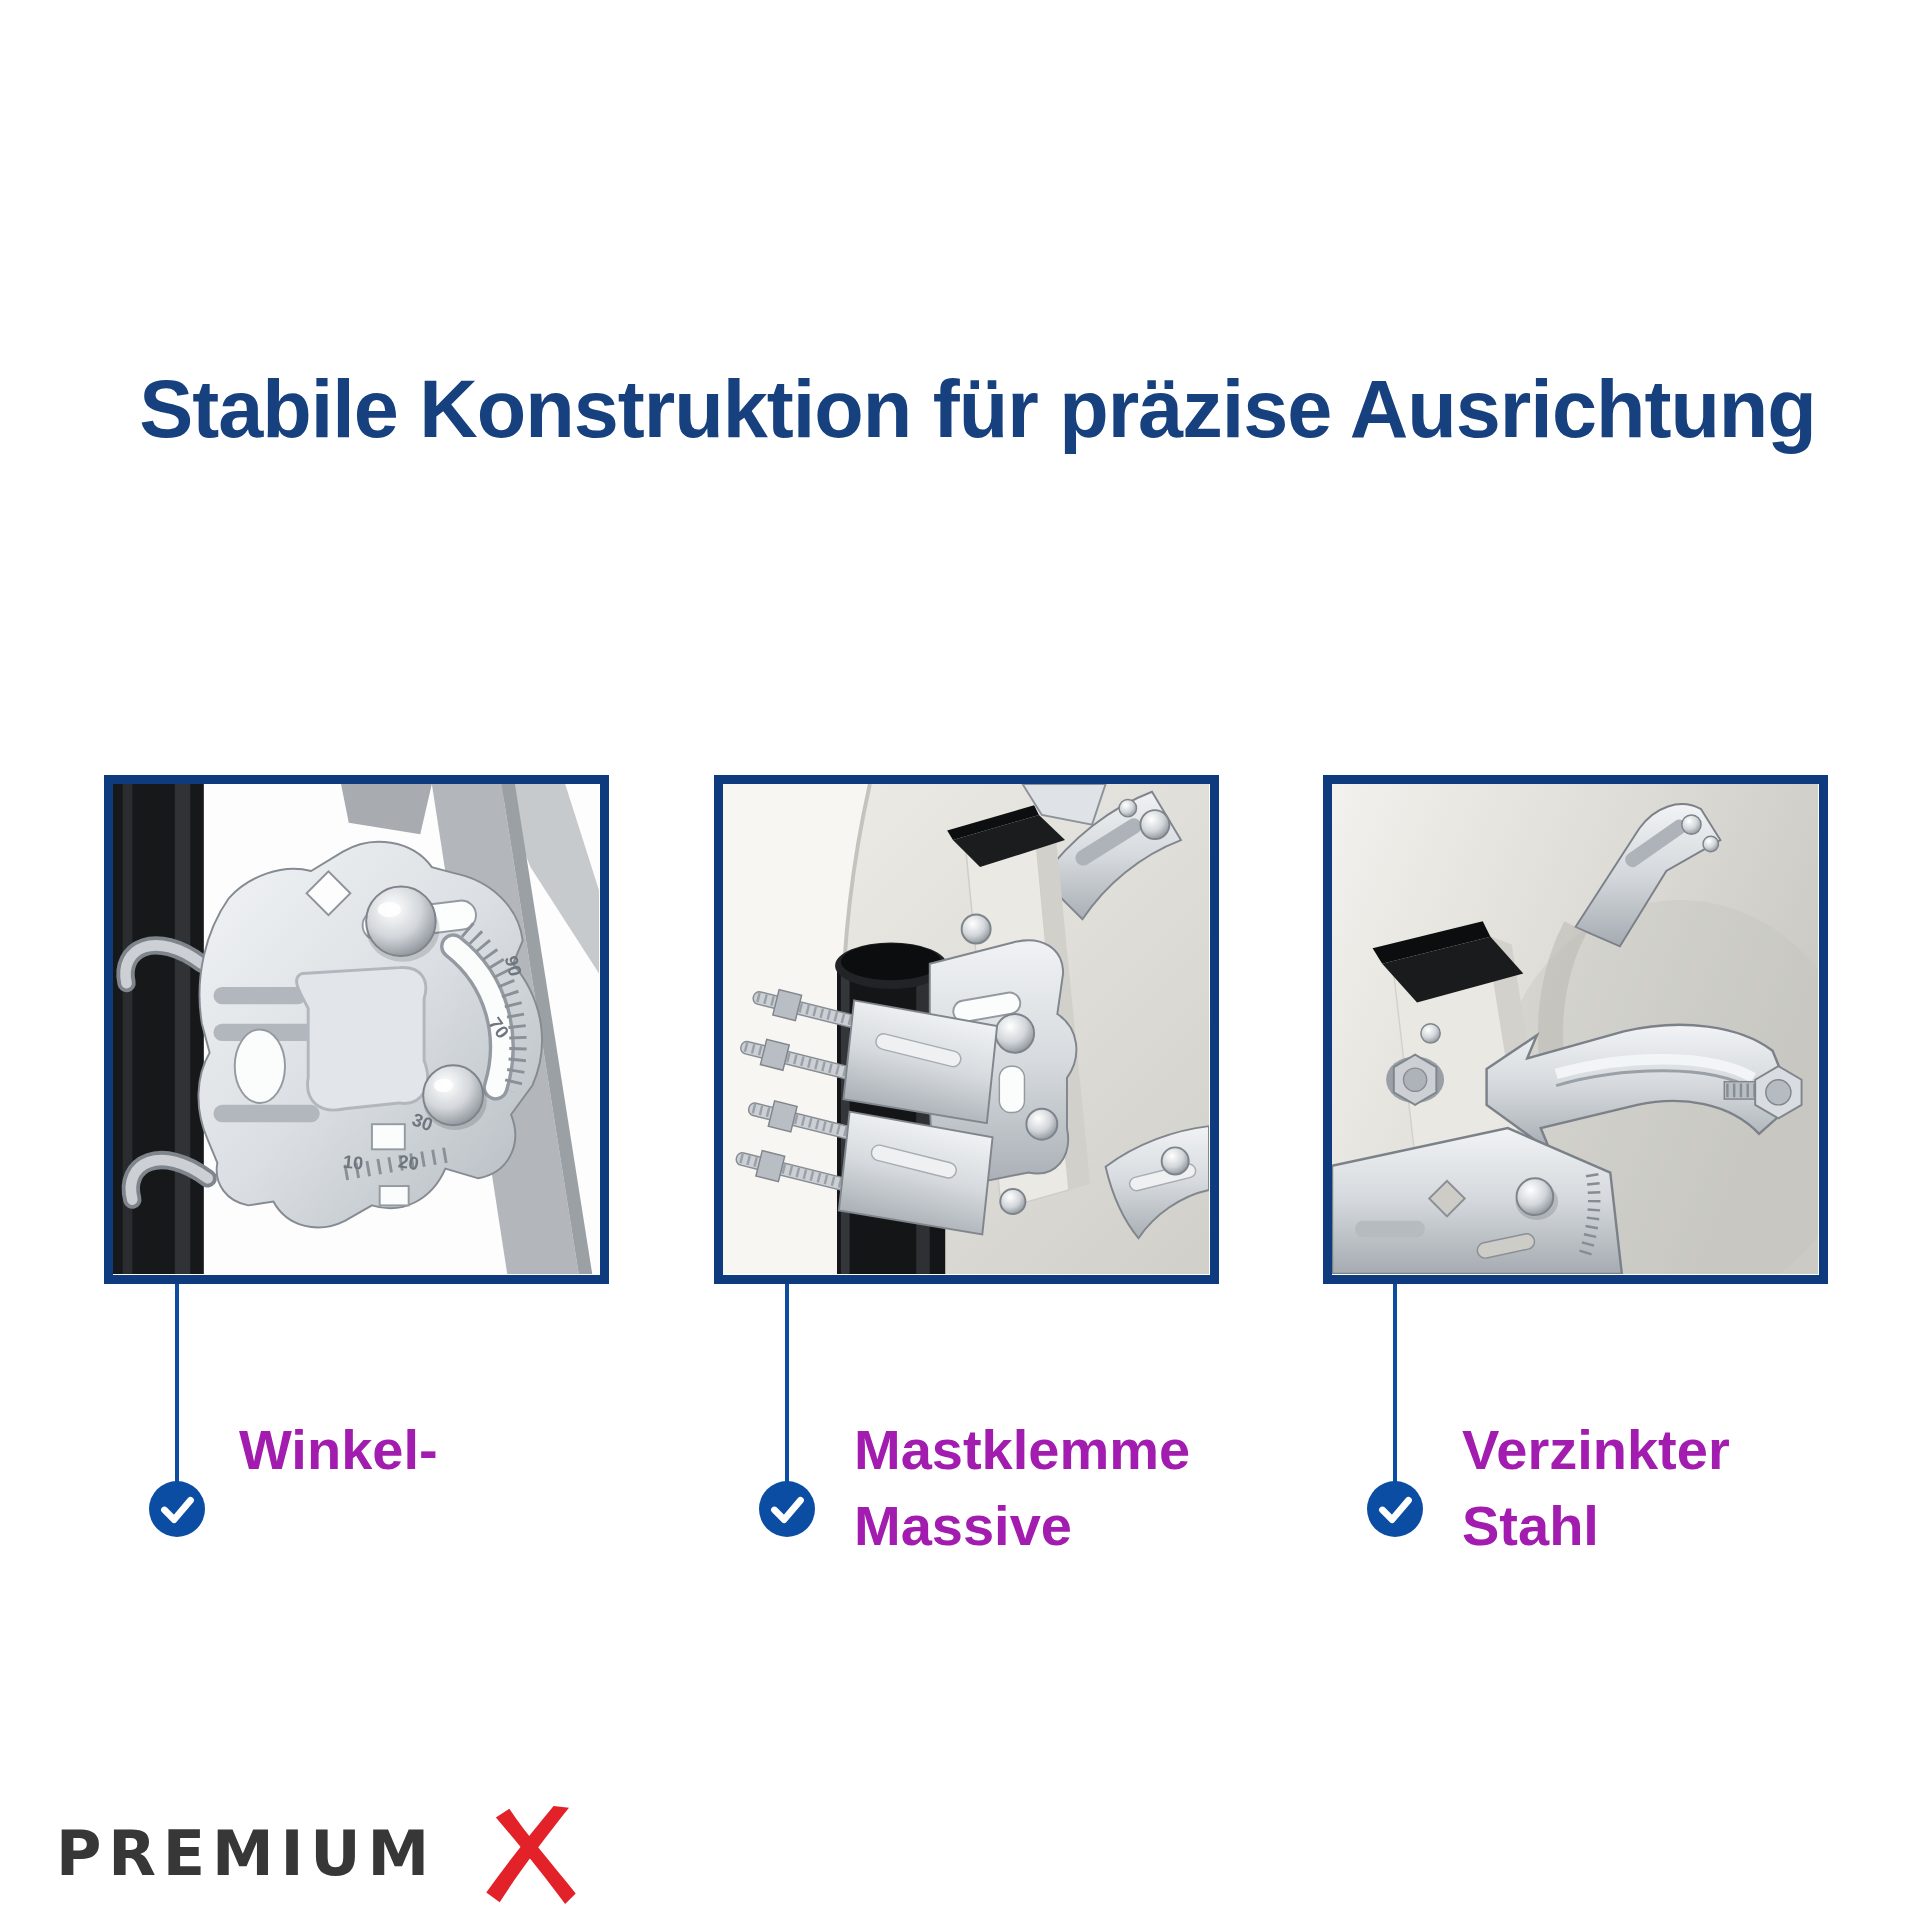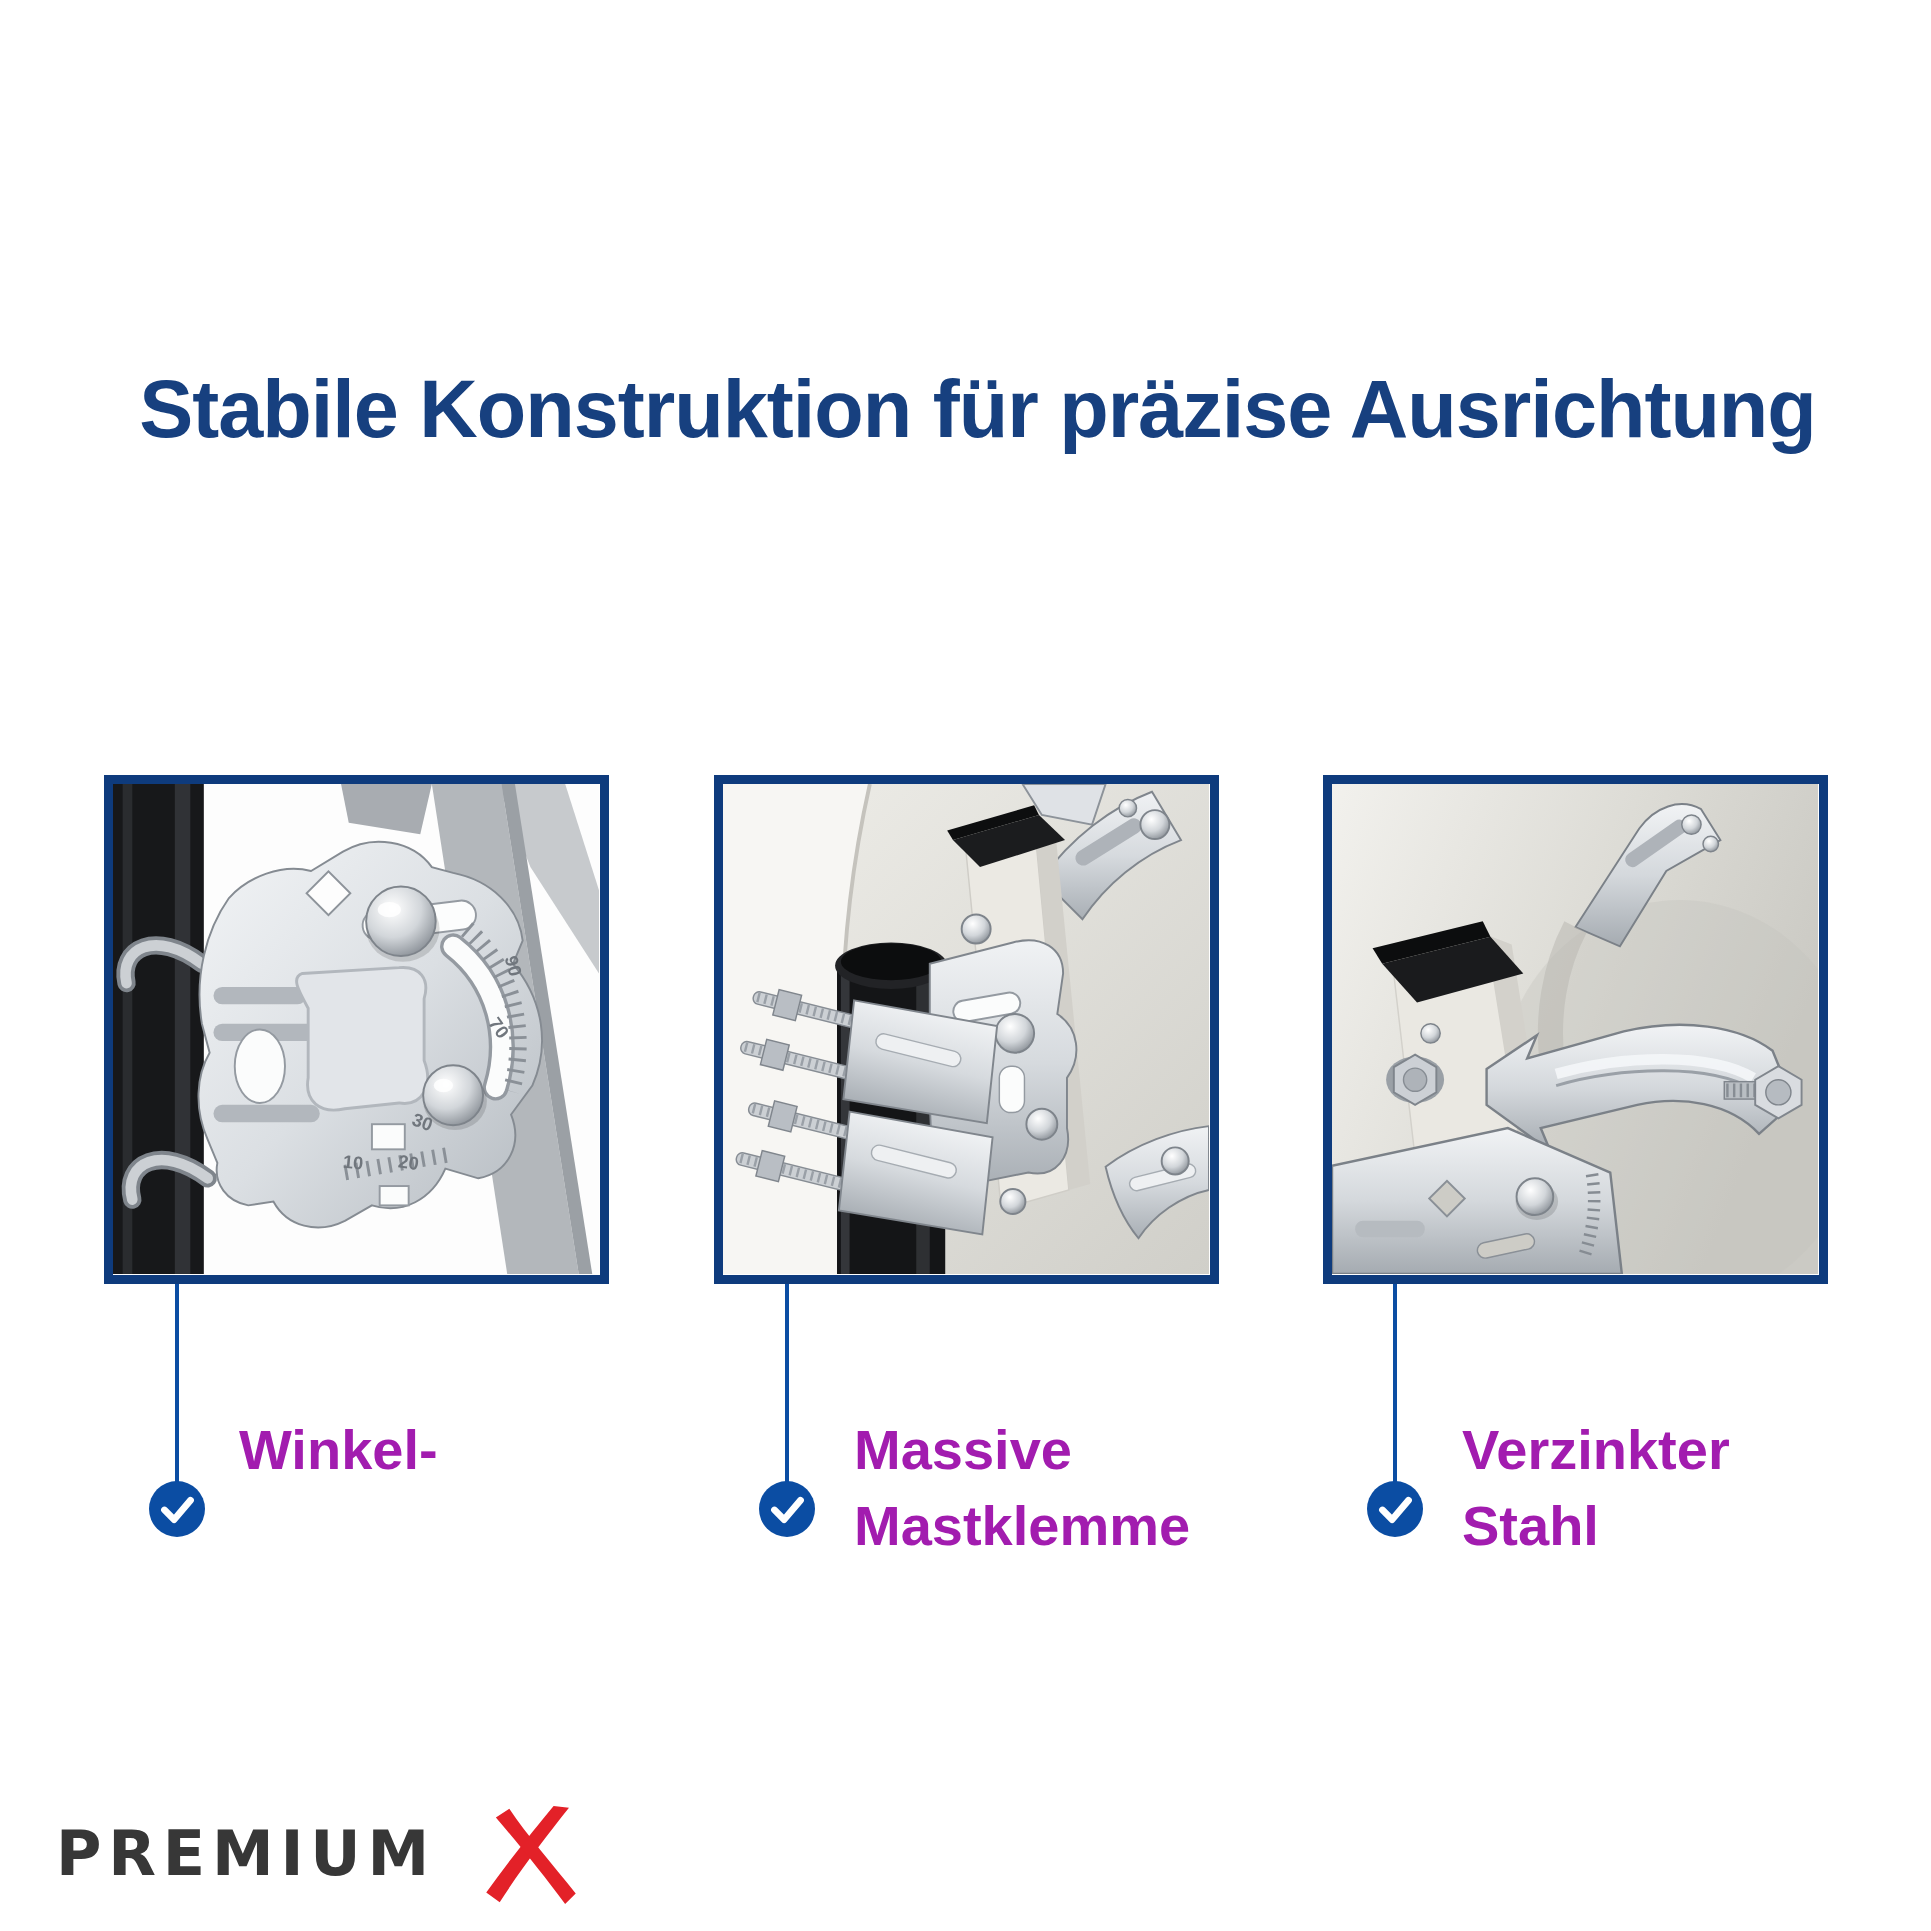--- a/index.html
+++ b/index.html
@@ -267,22 +267,22 @@
     <svg viewBox="0 0 58 58">
         <circle cx="29" cy="29" r="29" fill="#0b4da3"></circle>
         <path d="M16 30 L26 40 L43 20" stroke="#ffffff" stroke-width="7" fill="none" stroke-linecap="round" stroke-linejoin="round"></path>
       </svg>
   </div>
 
   <div class="caption t1">
     <div>Winkel-</div>
   </div>
   <div class="caption t2">
+    <div>Mastklemme</div>
     <div>Massive</div>
-    <div>Mastklemme</div>
   </div>
   <div class="caption t3">
     <div>Verzinkter</div>
     <div>Stahl</div>
   </div>
 
   <div class="logo">
     <span class="logo-text">PREMIUM</span>
     <span class="logo-x">
       <svg viewBox="0 0 96 106">

